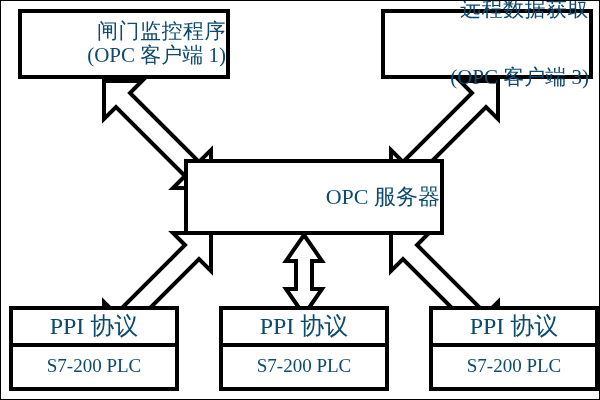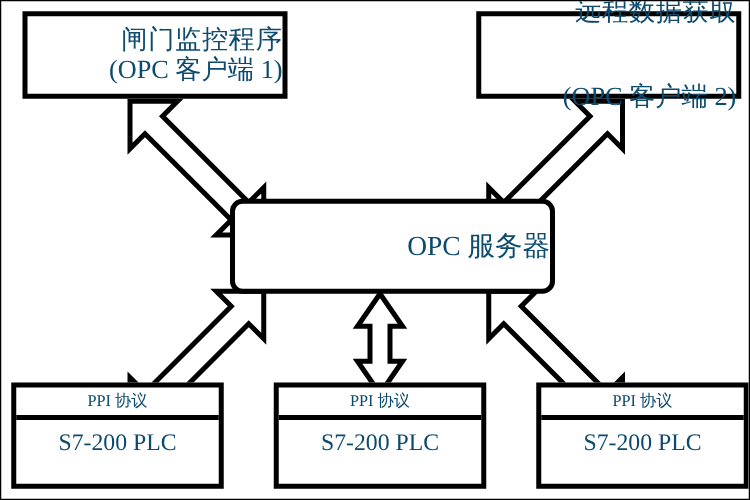--- a/index.html
+++ b/index.html
@@ -30,30 +30,30 @@
     color: #0c4a6e;
     z-index: 2;
   }
   .node .line {
     display: block;
     white-space: nowrap;
     line-height: 1.12;
   }
   .client-box { font-size: 21px; }
   .client-box .line1 { letter-spacing: 0.5px; }
-  .server-box { font-size: 22px; border-radius: 10px; }
+  .server-box { font-size: 22px; }
   .plc-box {
     padding: 0;
     justify-content: flex-start;
   }
   .plc-top {
     width: 100%;
     border-bottom: 4px solid #000000;
     box-sizing: border-box;
-    font-size: 13px;
+    font-size: 24px;
     line-height: 1.0;
     padding: 4px 0 5px 0;
   }
   .plc-bottom {
     width: 100%;
     box-sizing: border-box;
     font-size: 19px;
     line-height: 1.0;
     padding: 9px 0 9px 0;
   }
@@ -91,21 +91,21 @@
     <polygon points="390,232 390,270 402,258 471,327 459,339 497,339 497,301 485,313 416,244 428,232"></polygon>
   </svg>
 
   <div class="node client-box" style="left:17px; top:8px; width:212px; height:70px;">
     <span class="line line1">闸门监控程序</span>
     <span class="line line2">(OPC 客户端 1)</span>
   </div>
 
   <div class="node client-box" style="left:380px; top:8px; width:212px; height:70px;gap:44px;">
     <span class="line line1">远程数据获取</span>
-    <span class="line line2">(OPC 客户端 2)</span>
+    <span class="line line2">(OPC 客户端 3)</span>
   </div>
 
   <div class="node server-box" style="left:183px; top:158px; width:260px; height:76px;">
     <span class="line line1">OPC 服务器</span>
   </div>
 
   <div class="node plc-box" style="left:8px; top:305px; width:170px; height:85px;">
     <div class="plc-top">PPI 协议</div>
     <div class="plc-bottom">S7-200 PLC</div>
   </div>

